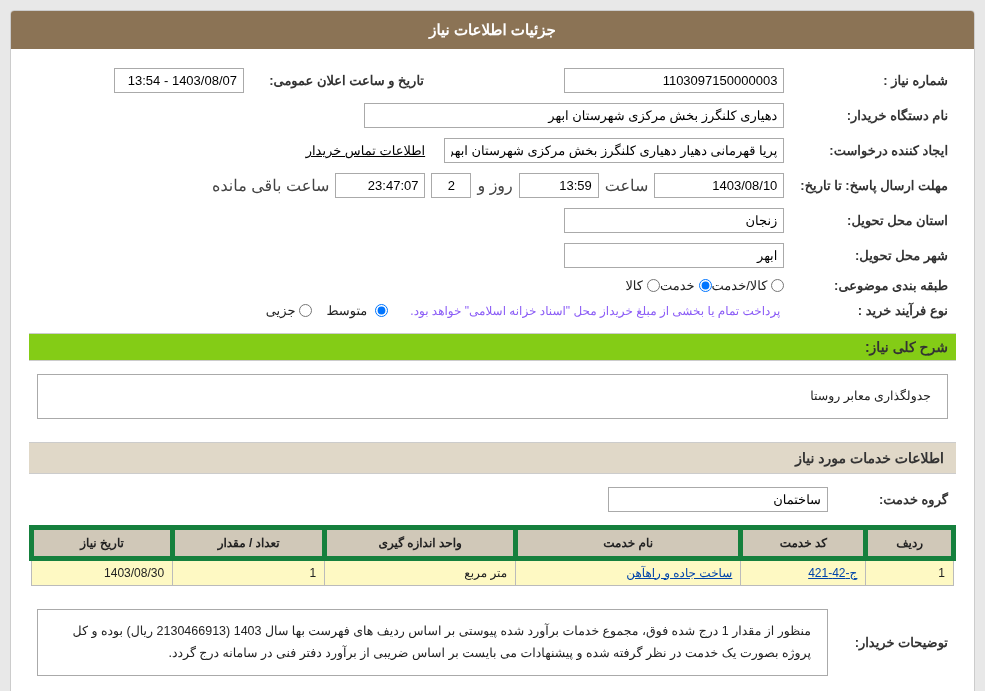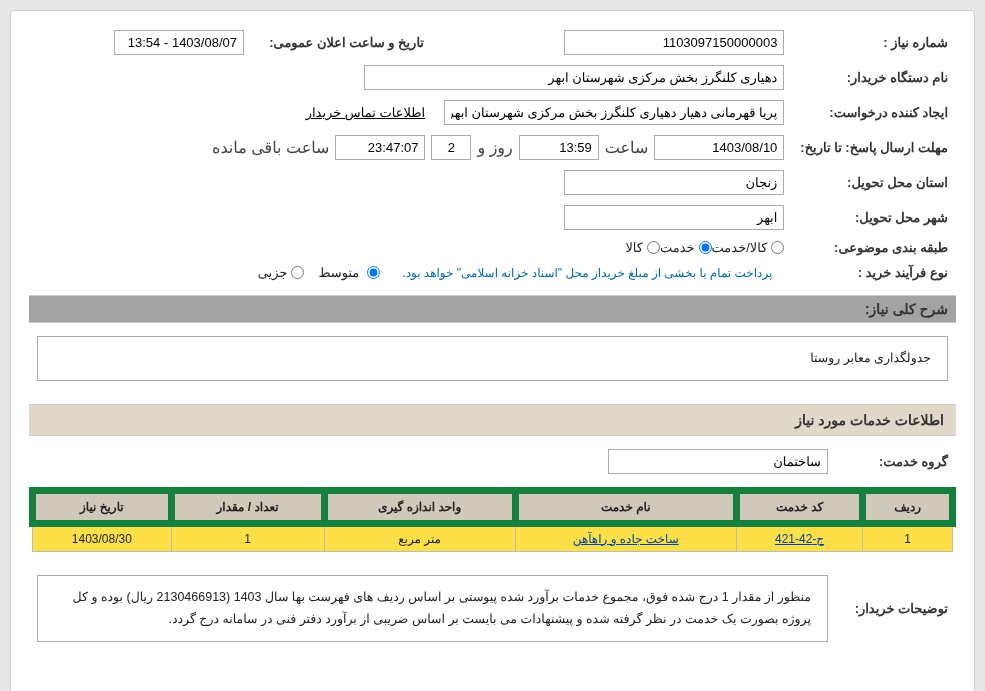--- a/index.html
+++ b/index.html
@@ -96,51 +96,51 @@
       justify-content: flex-end;
     }
     .purchase-type-row label {
       display: flex;
       align-items: center;
       gap: 4px;
       cursor: pointer;
     }
     .purchase-note {
       font-size: 12px;
-      color: #0369a1;
-      margin-right: 12px;
+      color: #8b5cf6;
+      margin-right: 4px;
     }
     .section-header {
       background: #e0d8c8;
       color: #333;
       font-weight: bold;
       font-size: 14px;
       padding: 7px 12px;
       margin: 10px 0 8px 0;
       border-top: 1px solid #ccc;
       border-bottom: 1px solid #ccc;
     }
     .data-table {
       width: 100%;
       border-collapse: collapse;
       margin-bottom: 10px;
       font-size: 12px;
     }
     .data-table th {
       background: #d0c8b8;
-      border: 7px solid #15803d;
+      border: 5px solid #15803d;
       padding: 6px 8px;
       text-align: center;
       font-weight: bold;
     }
     .data-table td {
       border: 1px solid #bbb;
       padding: 5px 8px;
-      text-align: center;
-      background: #fde047;
+      text-align: right;
+      background: #fef9c3;
     }
     .data-table td.link-cell {
       color: #0044aa;
       text-decoration: underline;
       cursor: pointer;
     }
     .desc-box {
       border: 1px solid #aaa;
       padding: 10px 16px;
       font-size: 12.5px;
@@ -164,20 +164,21 @@
       justify-content: center;
       gap: 14px;
       padding: 12px 0 6px 0;
     }
   </style>
 </head>
 <body>
 
 <div class="page-wrapper">
   <div class="main-card">
+    <div class="card-header">جزئیات اطلاعات نیاز</div>
     <div class="card-body">
 
       <table class="info-table">
         <tbody>
             <tr>
           <td class="label-cell">شماره نیاز :</td>
           <td class="value-cell">
             <input class="input-field input-medium" readonly="" value="1103097150000003" style="">
           </td>
           <td class="label-cell" style="width:180px;">تاریخ و ساعت اعلان عمومی:</td>
@@ -268,21 +269,21 @@
               <span class="purchase-note">پرداخت تمام یا بخشی از مبلغ خریداز محل "اسناد خزانه اسلامی" خواهد بود.</span>
             </div>
           </td>
         </tr>
       </tbody>
         </table>
 
       <table class="info-table">
         <tbody>
             <tr>
-          <td class="section-header" colspan="2" style="background:#a3a3a3;">شرح کلی نیاز:</td>
+          <td class="section-header" colspan="2" style="background:#84cc16;">شرح کلی نیاز:</td>
         </tr>
         <tr>
           <td colspan="2">
             <div class="desc-box">
               <span>جدولگذاری معابر روستا</span>
             </div>
           </td>
         </tr>
       </tbody>
         </table>

